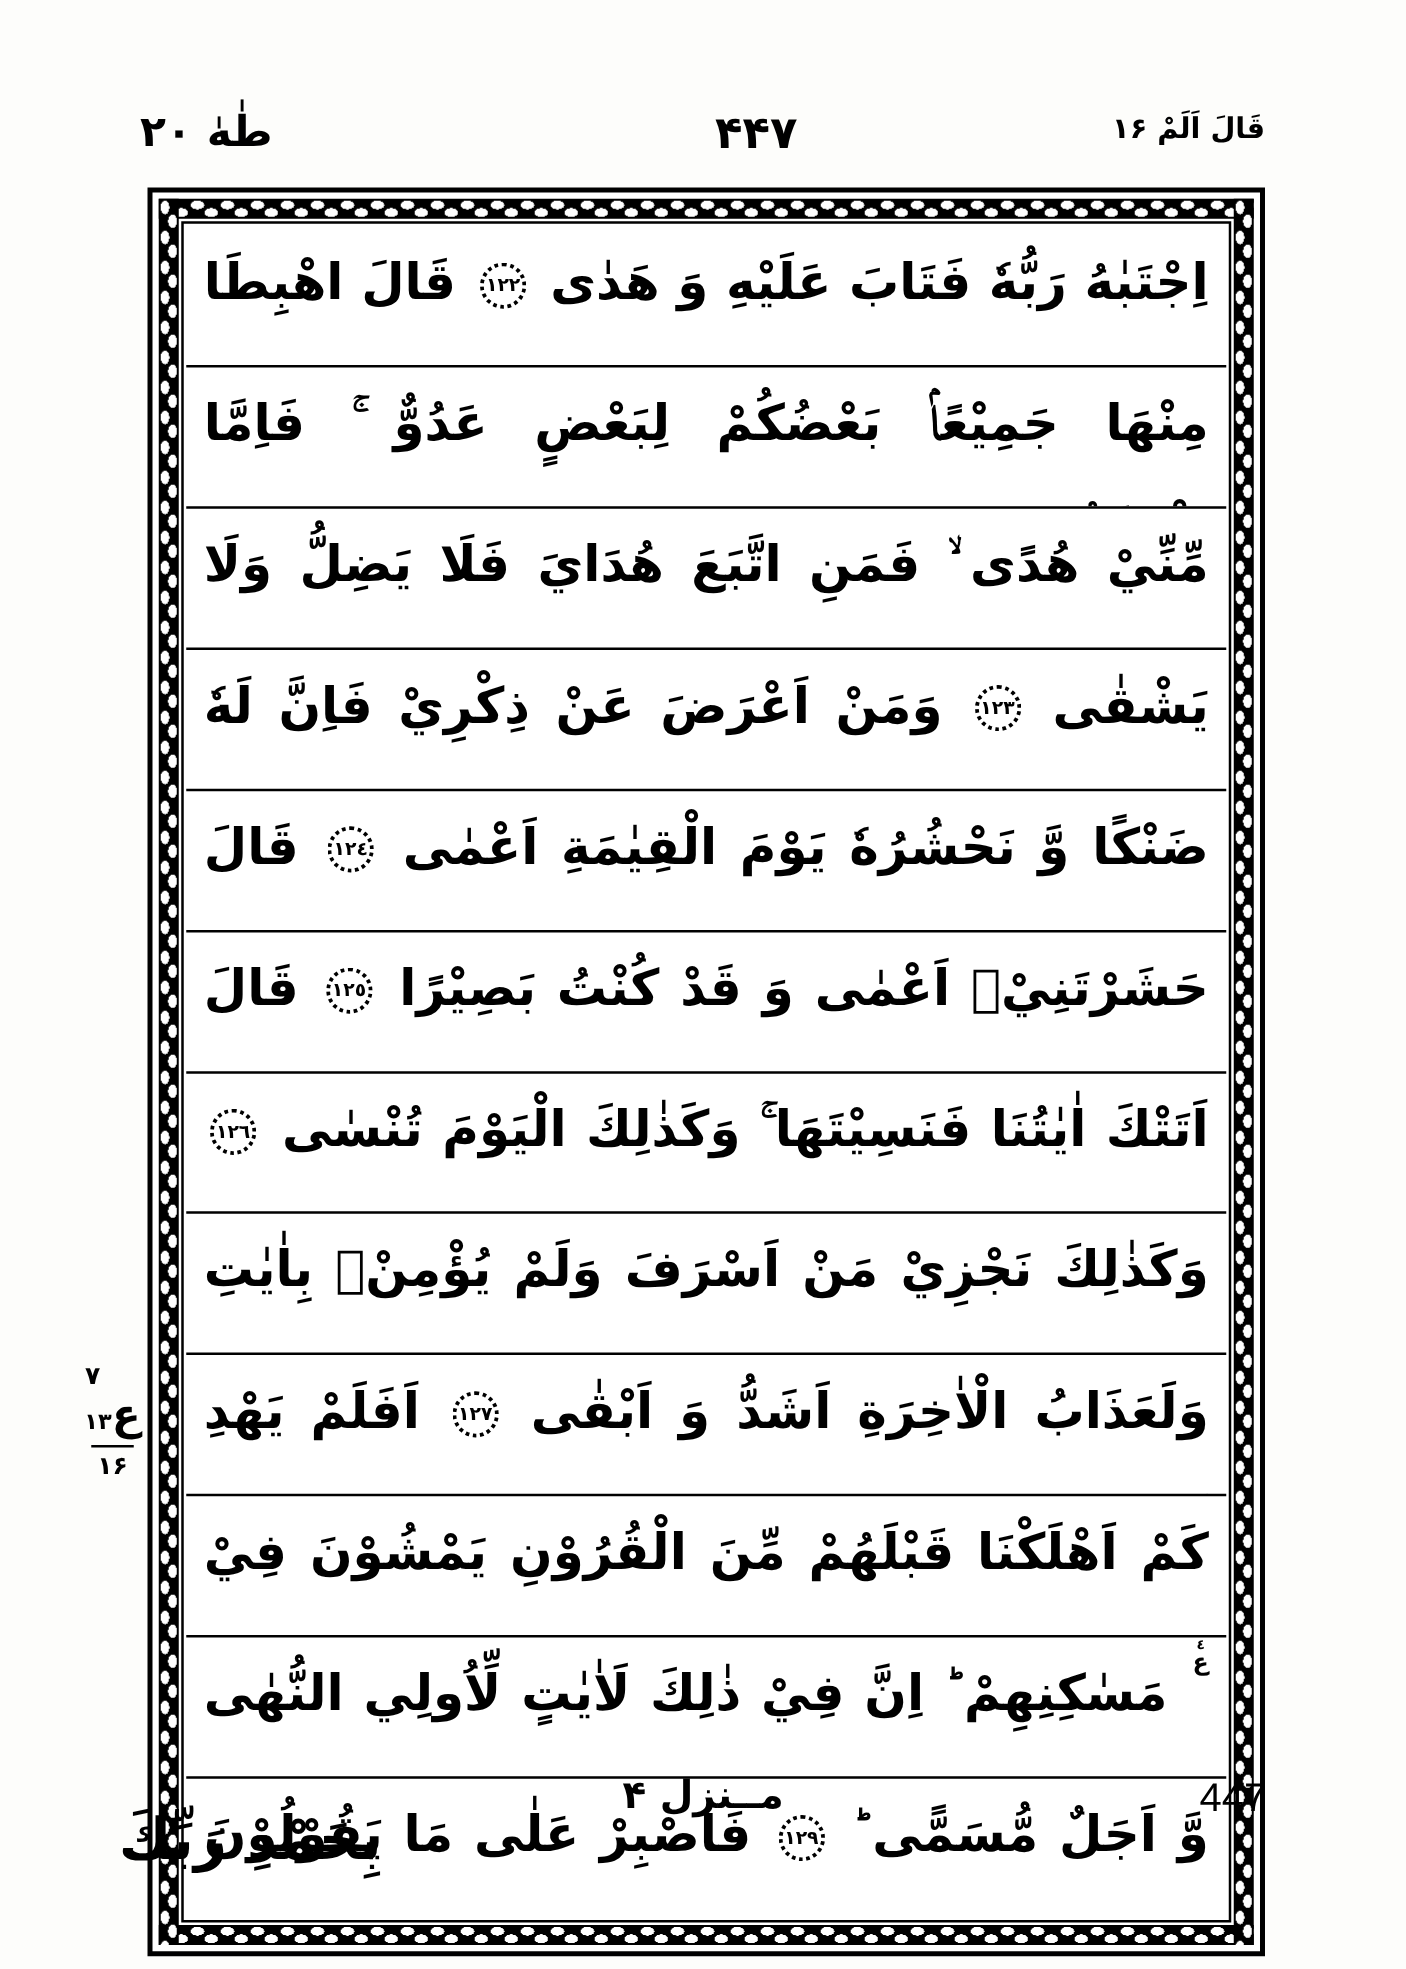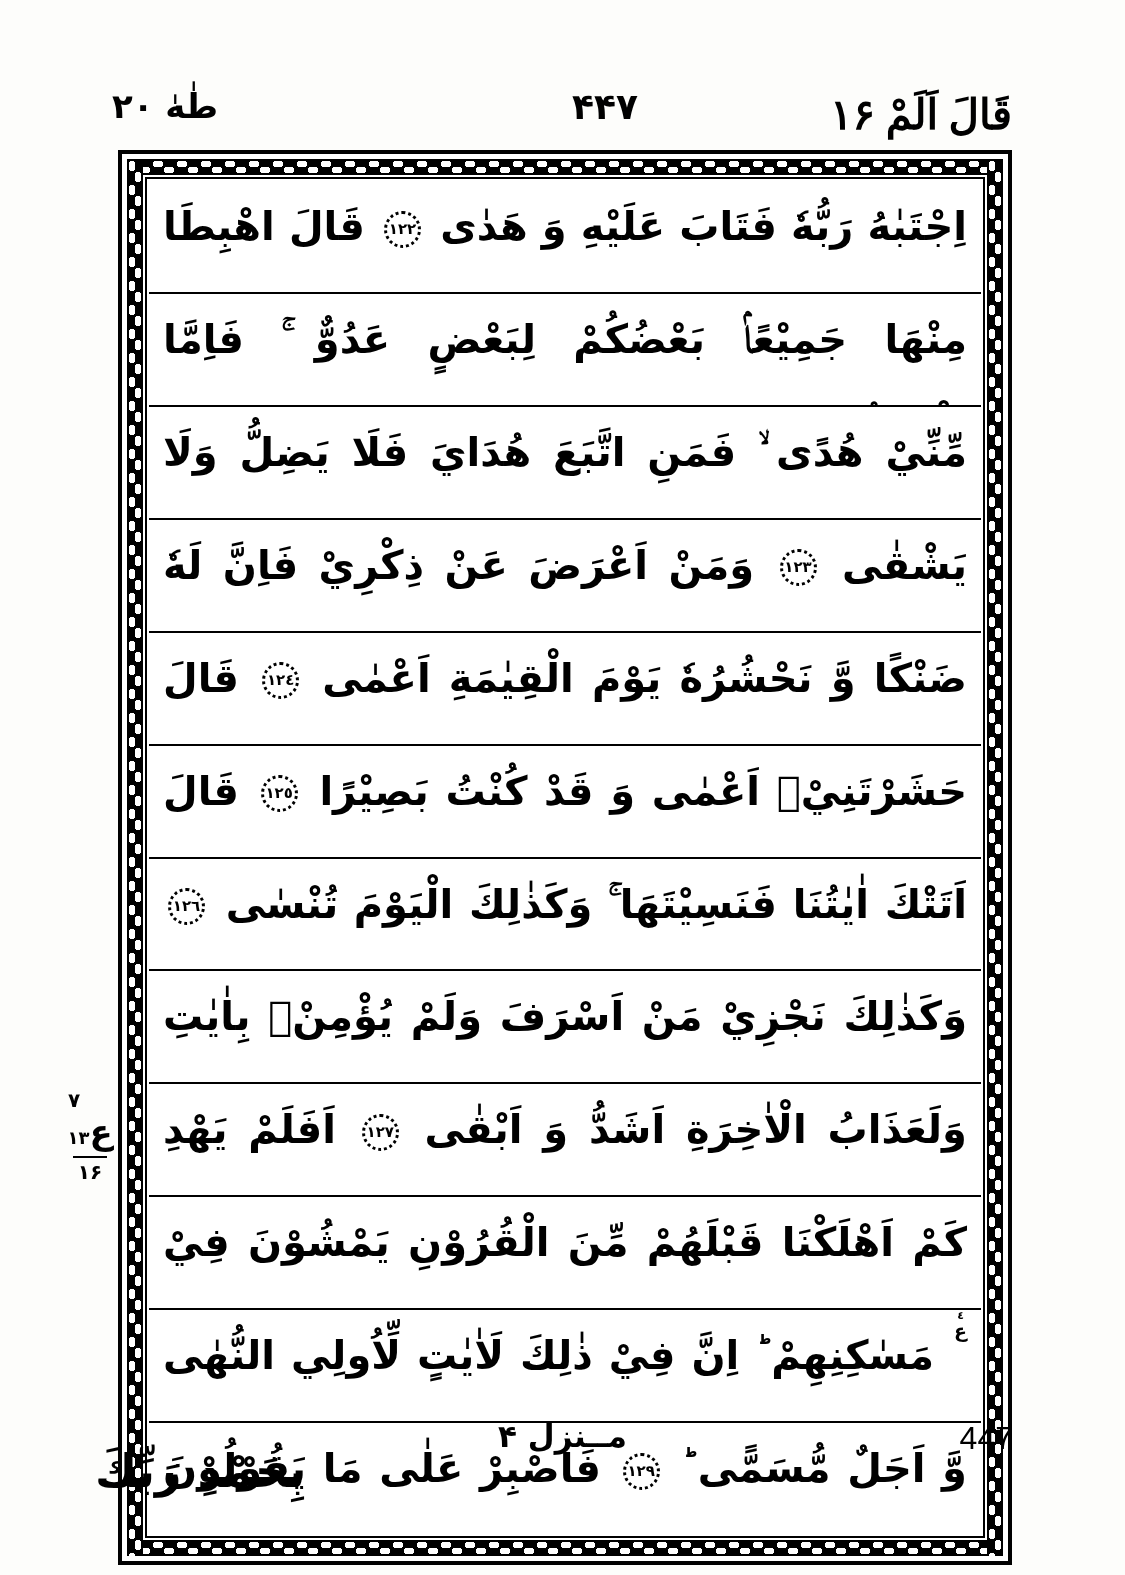--- a/index.html
+++ b/index.html
@@ -5,21 +5,21 @@
   html,body{margin:0;padding:0;}
   body{
     width:1125px;height:1575px;position:relative;
     background:#fdfdfb;color:#000;
     font-family:"DejaVu Sans", sans-serif;
     overflow:hidden;
   }
   
   .header{position:absolute;left:112px;top:84px;width:900px;height:62px;}
   .h-item{position:absolute;font-weight:700;direction:rtl;white-space:nowrap;}
-  .h-right{right:0;top:6px;font-size:42px;font-family:Liberation Serif, serif;}
+  .h-right{right:0;top:6px;font-size:23px;}
   .h-center{left:50%;transform:translateX(-50%);top:2px;font-size:36px;letter-spacing:2px;margin-left:43px;}
   .h-left{left:0;top:2px;font-size:34px;}
   
   .frame{
     position:absolute;left:118px;top:150px;width:894px;height:1415px;
     box-sizing:border-box;border:4px solid #000;background:#fff;
   }
   .band{position:absolute;background-color:#000;}
   .band-top,.band-bottom{
     left:5px;right:5px;height:16px;

